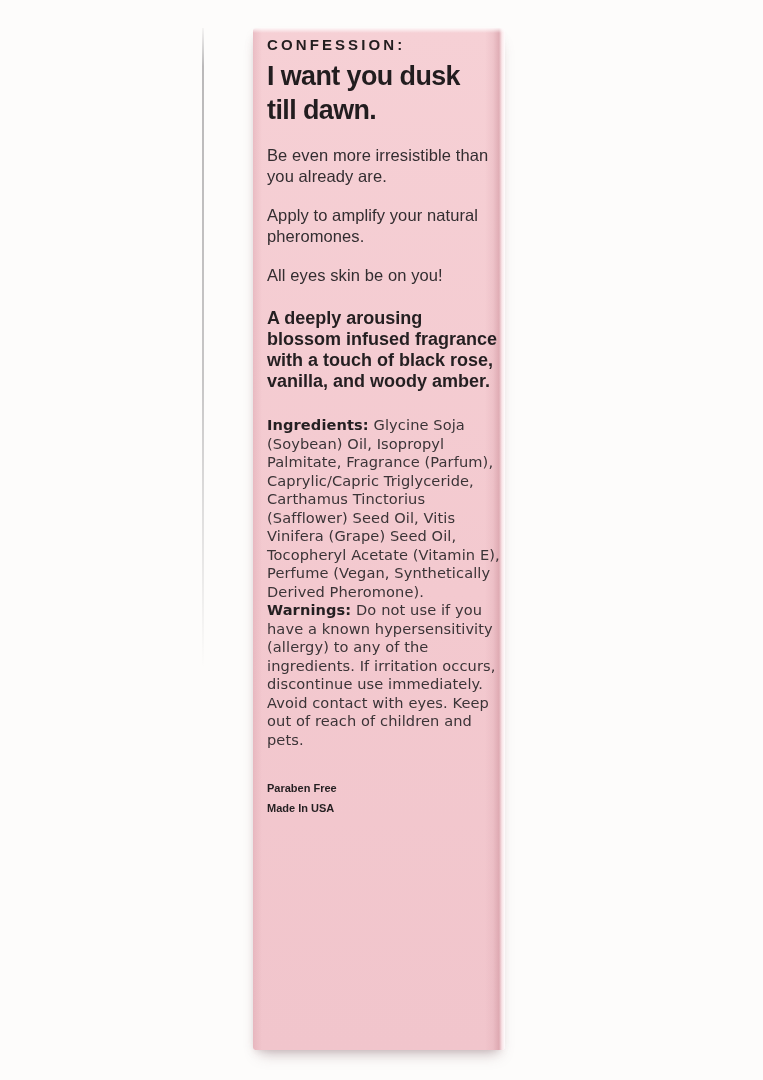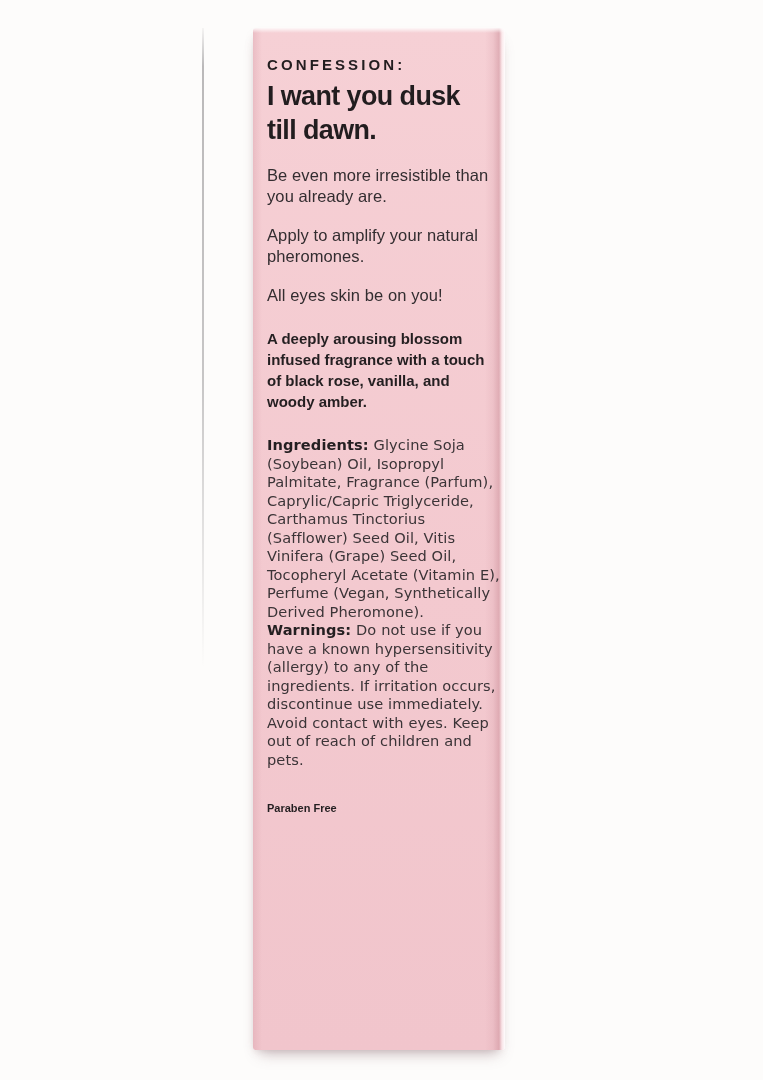--- a/index.html
+++ b/index.html
@@ -43,21 +43,21 @@
                       rgba(206,146,156,0.55) 6px, rgba(222,170,179,0.30) 12px,
                       rgba(222,170,179,0) 20px),
       linear-gradient(180deg, #f6d0d5 0%, #f3c9cf 55%, #f1c5cc 100%);
     box-shadow:
       0 10px 14px -7px rgba(140,108,115,0.45),
       -2px 4px 8px -4px rgba(170,140,146,0.35);
   }
   .panel-content {
     position: absolute;
     left: 14px;
-    top: 28px;
+    top: 8px;
     width: 234px;
     color: #2c2629;
   }
   .kicker {
     font-size: 15px;
     font-weight: 700;
     letter-spacing: 3.1px;
     color: #221d1f;
     margin: 0 0 6px 0;
   }
@@ -81,21 +81,21 @@
   }
   .description {
     font-family: "DejaVu Sans", sans-serif;
     font-size: 15.5px;
     line-height: 19px;
     letter-spacing: 0.15px;
     color: #3b3437;
     margin: 26px 0 0 0;
   }
   .fragrance {
-    font-size: 15px;
+    font-size: 18px;
     font-weight: 700;
     line-height: 21px;
     color: #241f21;
     margin: 22px 0 0 0;
   }
   .fineprint {
     font-family: "DejaVu Sans", sans-serif;
     font-size: 14.6px;
     line-height: 18.5px;
     letter-spacing: 0.1px;
@@ -134,16 +134,17 @@
       <p>All eyes skin be on you!</p>
     </div>
 
 
     <p class="fragrance">A deeply arousing blossom infused fragrance with a touch of black rose, vanilla, and woody amber.</p>
 
     <p class="fineprint"><span class="lead">Ingredients:</span> <span>Glycine Soja (Soybean) Oil, Isopropyl Palmitate, Fragrance (Parfum), Caprylic/Capric Triglyceride, Carthamus Tinctorius (Safflower) Seed Oil, Vitis Vinifera (Grape) Seed Oil, Tocopheryl Acetate (Vitamin E), Perfume (Vegan, Synthetically Derived Pheromone).</span><br><span class="lead">Warnings:</span> <span>Do not use if you have a known hypersensitivity (allergy) to any of the ingredients. If irritation occurs, discontinue use immediately. Avoid contact with eyes. Keep out of reach of children and pets.</span></p>
 
     <p class="claims">
       <span>Paraben Free</span>
+      <span>Made In USA</span>
     </p>
 
   </div>
 </div>
 
 </body></html>

